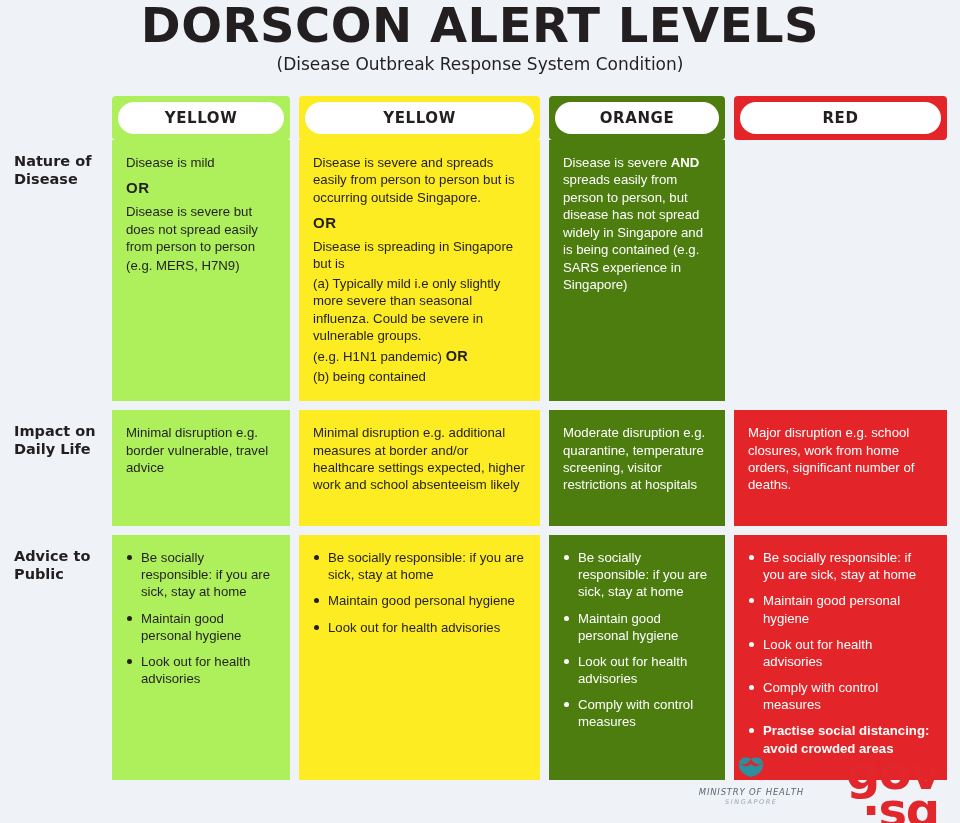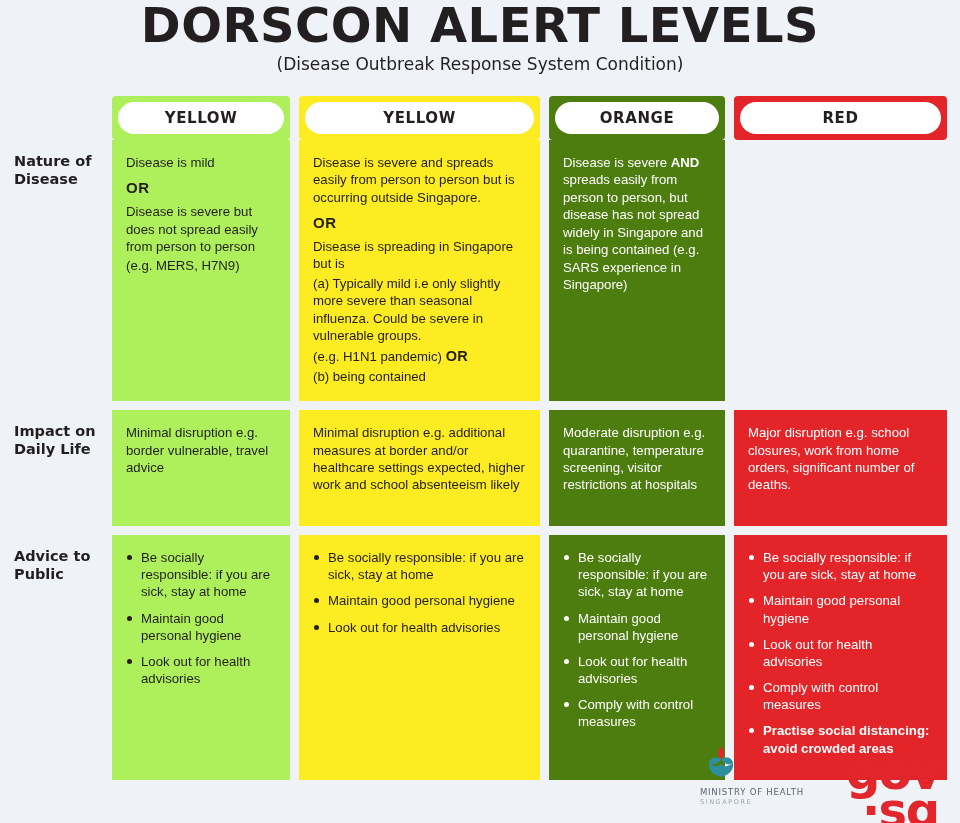--- a/index.html
+++ b/index.html
@@ -122,21 +122,21 @@
   .footer {
     position: absolute;
     left: 0; right: 0; bottom: 8px;
     height: 80px;
     display: flex;
     align-items: center;
     justify-content: flex-end;
     padding-right: 20px;
     gap: 42px;
   }
-  .moh { text-align: left; }
+  .moh { text-align: center; font-style: italic; }
   .moh-name {
     font-family: "DejaVu Sans", sans-serif;
     font-size: 8.5px;
     letter-spacing: 0.8px;
     color: #5a6472;
     margin-top: 3px;
   }
   .moh-sub {
     font-family: "DejaVu Sans", sans-serif;
     font-size: 6.5px;

